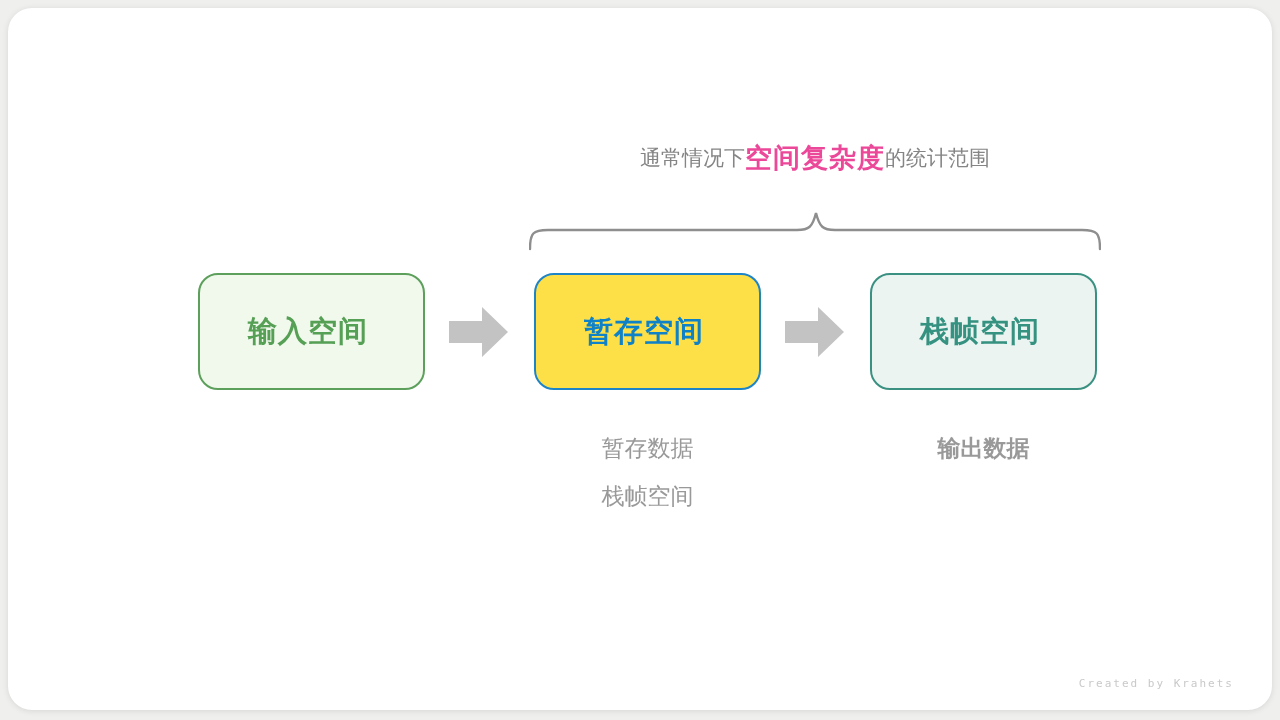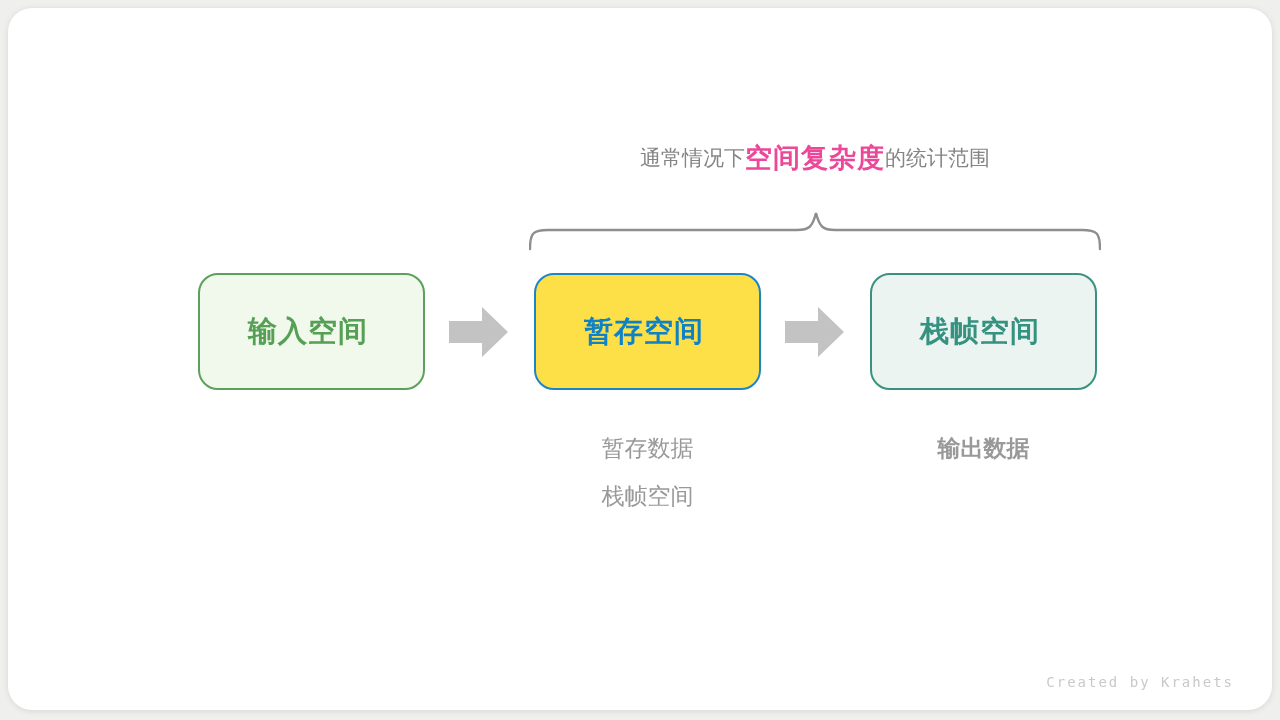--- a/index.html
+++ b/index.html
@@ -71,21 +71,21 @@
     line-height: 48px;
   }
   .note-input  { left: 190px; }
   .note-buffer { left: 526px; }
   .note-output { left: 862px; font-weight: bold; }
   
   .credit {
     position: absolute;
     right: 38px; bottom: 20px;
     font-family: "DejaVu Sans Mono", "Liberation Mono", monospace;
-    font-size: 14px;
+    font-size: 11px;
     letter-spacing: 2px;
     color: #c9c9c9;
   }
 </style>
 </head>
 <body>
 
 <div class="card">
 
   <div class="title">

